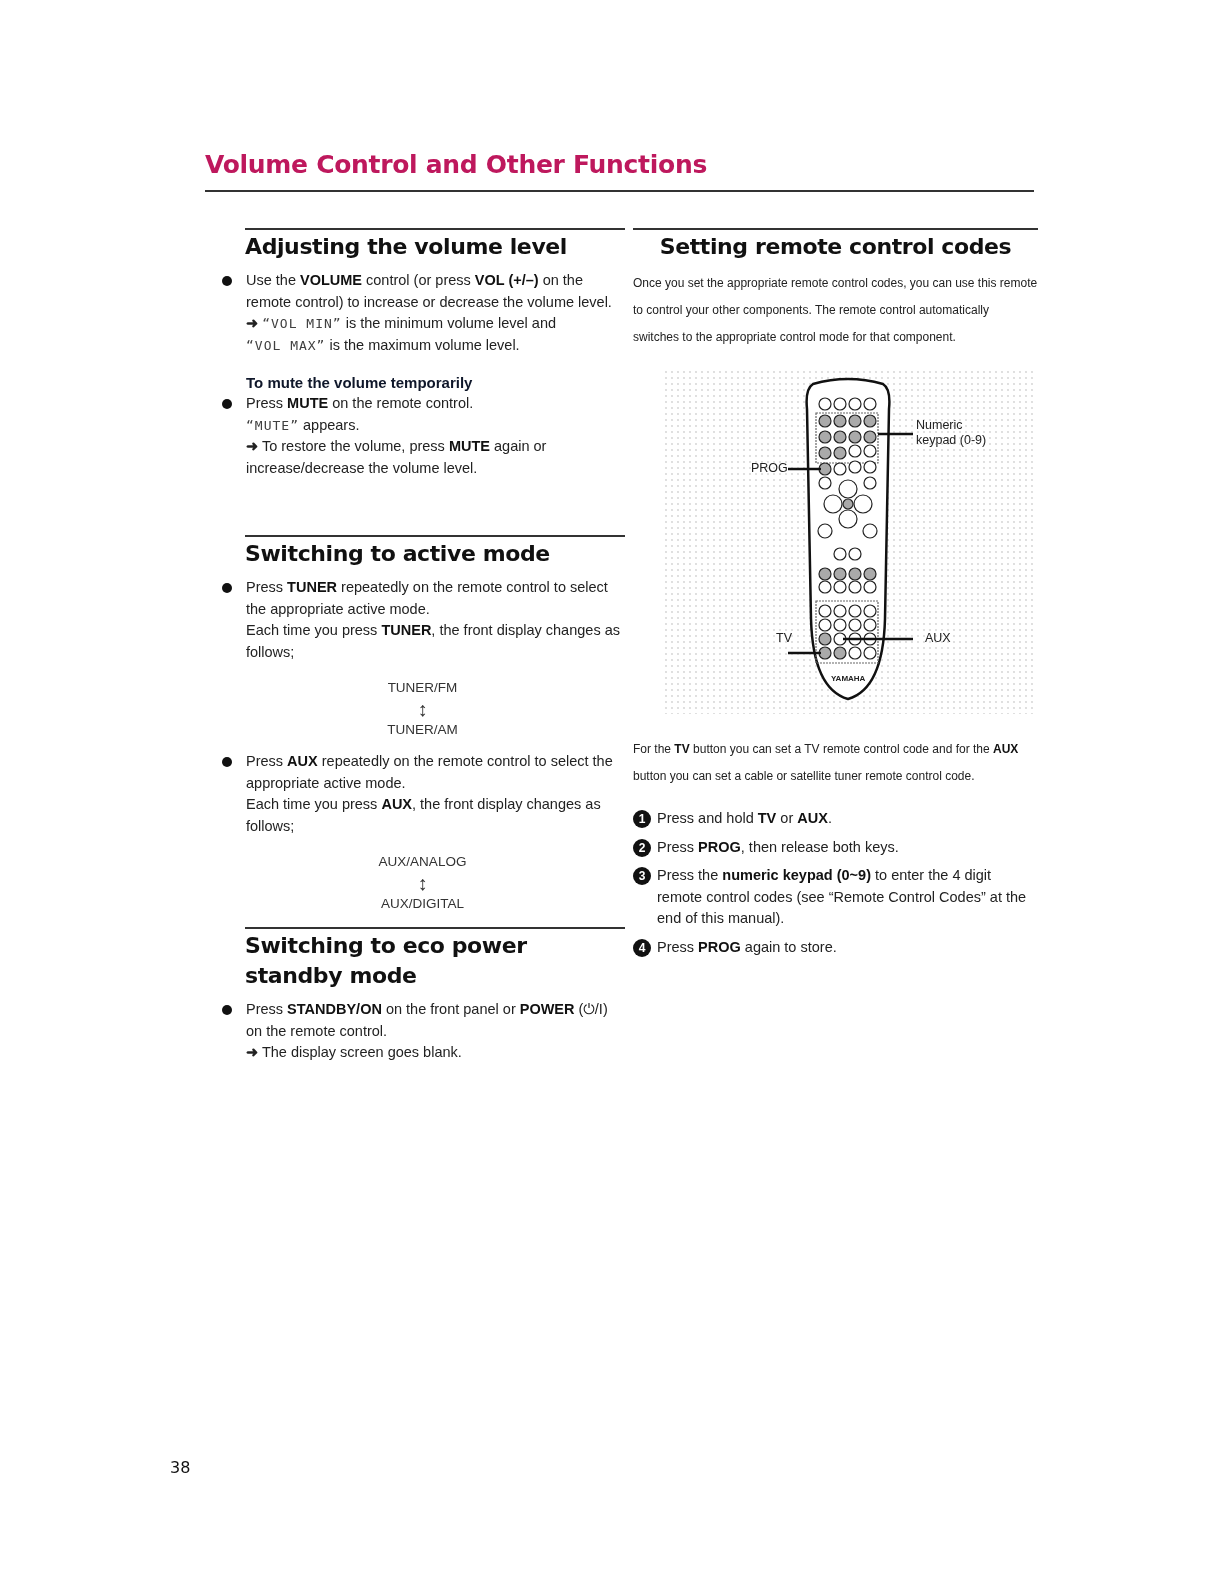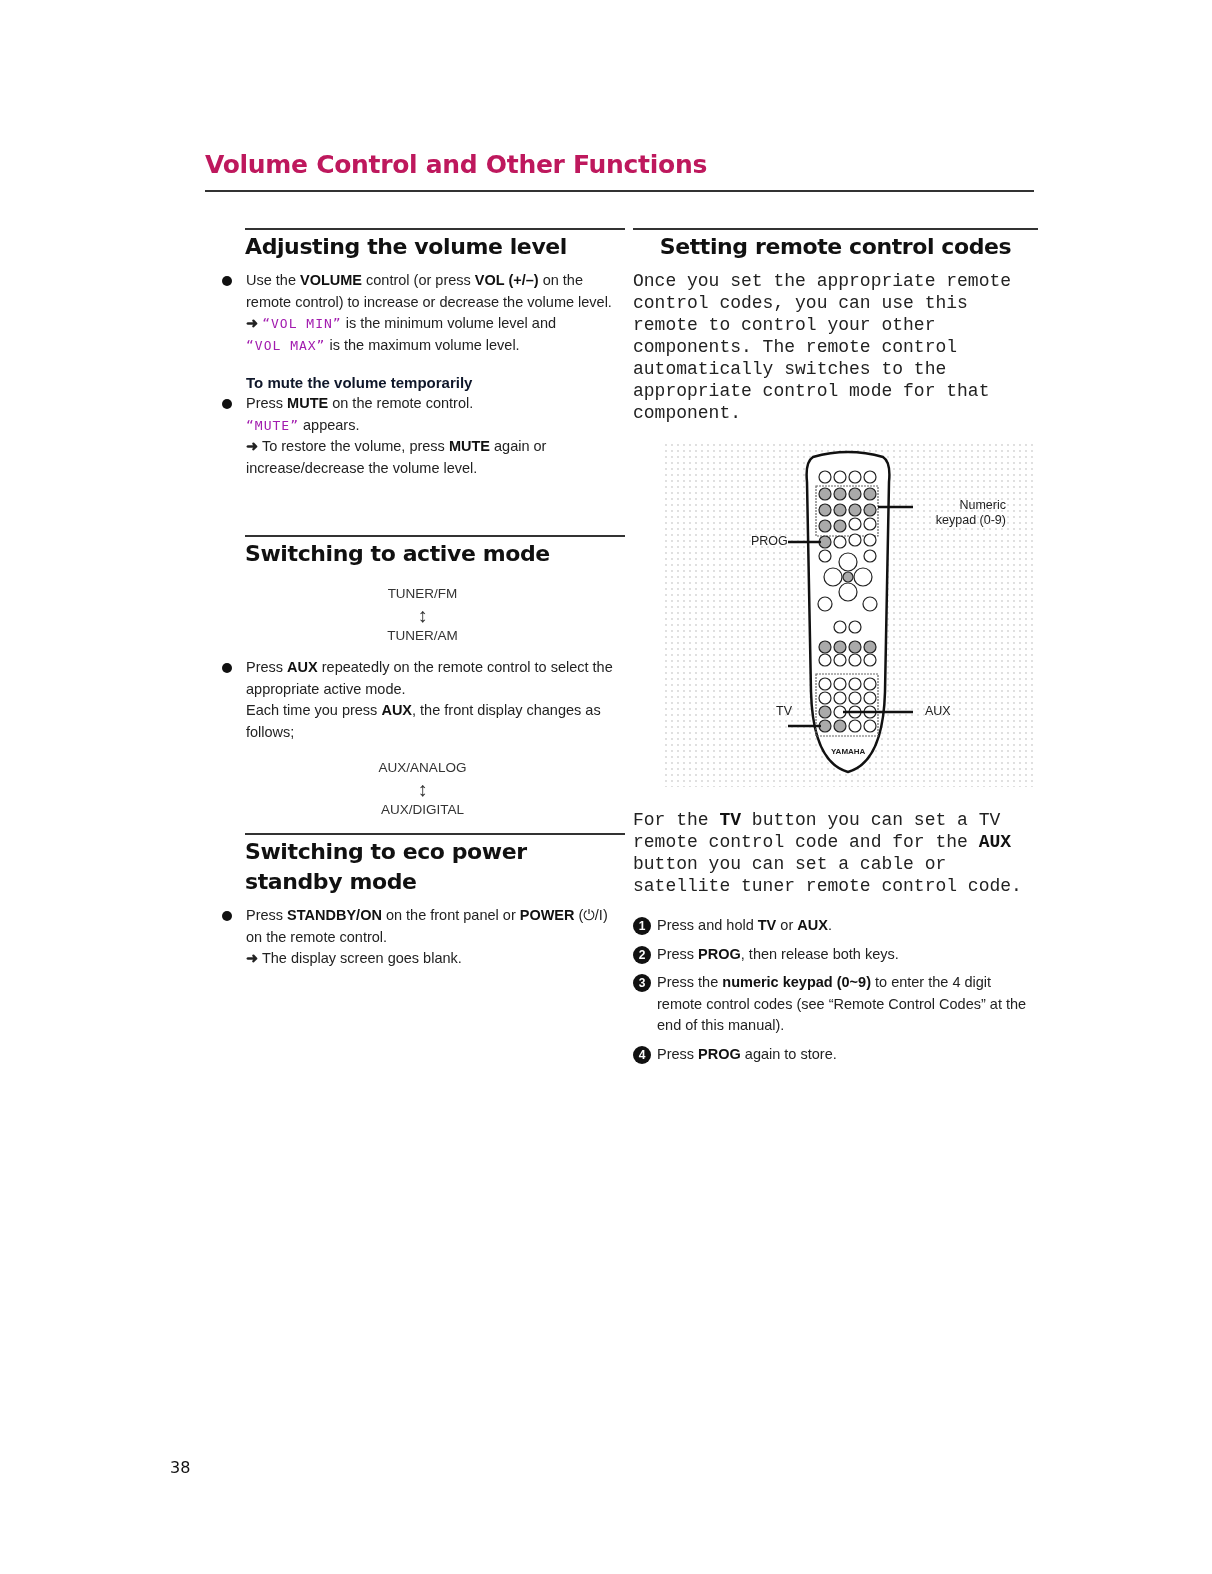--- a/index.html
+++ b/index.html
@@ -26,28 +26,28 @@
     margin: 2px 0 8px 25px; letter-spacing: -0.4px; color: #111; line-height: 30px;
   }
   .col-right .section-title { margin-left: 5px; text-align: center; }
 
   .bullet-item { position: relative; padding-left: 26px; font-size: 14.5px; line-height: 21.5px; color: #222; }
   .bullet-dot {
     position: absolute; left: 2px; top: 6px; width: 10px; height: 10px; border-radius: 50%; background: #111;
   }
   .line { display: block; }
   b { font-weight: bold; color: #111; }
-  .lcd { font-family: "DejaVu Sans Mono", monospace; color: #a21caf; font-size: 13px; letter-spacing: 1px; }
+  .lcd { font-family: "DejaVu Sans Mono", monospace; color: #404040; font-size: 13px; letter-spacing: 1px; }
   .arrow { font-weight: bold; }
   .subhead { font-weight: bold; font-size: 15px; padding-left: 26px; margin: 14px 0 2px; color: #0f172a; }
 
   .cycle { text-align: center; font-size: 13.5px; color: #333; line-height: 18px; margin: 16px 0 12px; padding-left: 0; }
   .cycle-arrow { font-size: 20px; line-height: 24px; display: block; }
 
-  .para { font-size: 18px; line-height: 22px; color: #222; padding-left: 5px; font-family: Liberation Mono, monospace; }
+  .para { font-size: 12px; line-height: 27px; color: #222; padding-left: 5px; }
 
   .figure {
     position: relative; margin: 18px 0 0 35px; width: 370px; height: 345px;
     background-image: radial-gradient(#bbb 0.6px, transparent 0.8px);
     background-size: 6px 6px;
   }
   .remote-svg { position: absolute; left: 0; top: 0; }
   .fig-label { position: absolute; font-size: 12.5px; color: #222; background: transparent; line-height: 15px; }
 
   .steps { margin-top: 10px; padding-left: 5px; }
@@ -81,20 +81,25 @@
       <span class="bullet-dot"></span>
       <span>Press </span><b>MUTE</b><span> on the remote control.</span>
       <span class="line"><span class="lcd">“MUTE”</span><span>  appears.</span></span>
       <span class="line"><span class="arrow">➜</span><span> To restore the volume, press </span><b>MUTE</b><span> again or increase/decrease the volume level.</span></span>
     </div>
   </section>
 
   <section style="margin-top:56px;">
     <div class="section-rule"></div>
     <div class="section-title">Switching to active mode</div>
+    <div class="bullet-item">
+      <span class="bullet-dot"></span>
+      <span>Press </span><b>TUNER</b><span> repeatedly on the remote control to select the appropriate active mode.</span>
+      <span class="line"><span>Each time you press </span><b>TUNER</b><span>, the front display changes as follows;</span></span>
+    </div>
     <div class="cycle">
       <span class="line">TUNER/FM</span>
       <span class="cycle-arrow">↕</span>
       <span class="line">TUNER/AM</span>
     </div>
     <div class="bullet-item">
       <span class="bullet-dot"></span>
       <span>Press </span><b>AUX</b><span> repeatedly on the remote control to select the appropriate active mode.</span>
       <span class="line"><span>Each time you press </span><b>AUX</b><span>, the front display changes as follows;</span></span>
     </div>
@@ -182,21 +187,21 @@
           <circle cx="162" cy="284" r="6" fill="#aaa"></circle>
             <circle cx="177" cy="284" r="6" fill="#aaa"></circle>
             <circle cx="192" cy="284" r="6"></circle>
             <circle cx="207" cy="284" r="6"></circle>
         </g>
         <line x1="215" y1="65" x2="250" y2="65" stroke="#111" stroke-width="2.5"></line>
         <line x1="125" y1="100" x2="158" y2="100" stroke="#111" stroke-width="2.5"></line>
         <line x1="125" y1="284" x2="158" y2="284" stroke="#111" stroke-width="2.5"></line>
         <line x1="180" y1="270" x2="250" y2="270" stroke="#111" stroke-width="2.5"></line>
       </svg>
-      <div class="fig-label" style="left:253px; top:56px; width:90px;text-align:right;">Numeric keypad (0-9)</div>
+      <div class="fig-label" style="left:253px; top:49px; width:90px;">Numeric keypad (0-9)</div>
       <div class="fig-label" style="left:88px; top:92px;">PROG</div>
       <div class="fig-label" style="left:113px; top:262px;">TV</div>
       <div class="fig-label" style="left:262px; top:262px;">AUX</div>
       <div class="fig-label" style="left:168px; top:302px; font-size:8px; font-weight:bold;">YAMAHA</div>
     </div>
 
     <div class="para" style="margin-top:22px;">
       <span>For the </span><b>TV</b><span> button you can set a TV remote control code and for the </span><b>AUX</b><span> button you can set a cable or satellite tuner remote control code.</span>
     </div>
 

